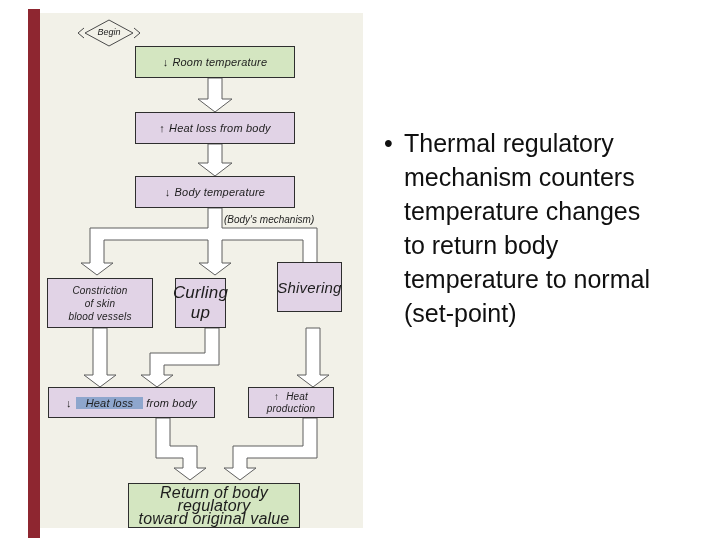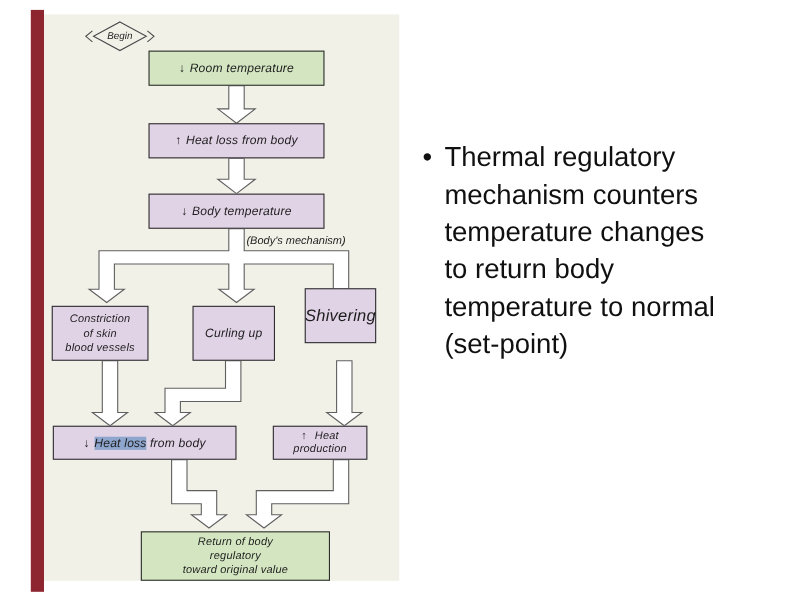--- a/index.html
+++ b/index.html
@@ -30,27 +30,27 @@
   .begin-label{
     position:absolute;left:45px;top:14px;width:48px;text-align:center;
     font-size:9px;color:#1d1d1d;
   }
   .responses-label{
     position:absolute;left:184px;top:201px;font-size:10px;color:#1d1d1d;white-space:nowrap;
   }
   .box-room{left:95px;top:33px;width:160px;height:32px;font-size:11px;}
   .box-hlt{left:95px;top:99px;width:160px;height:32px;font-size:11px;}
   .box-bt{left:95px;top:163px;width:160px;height:32px;font-size:11px;}
-  .box-constriction{left:7px;top:265px;width:88px;height:50px;font-size:10px;line-height:13px;flex-direction:column;}
-  .box-curling{left:135px;top:265px;width:75px;height:50px;font-size:11px;}
+  .box-constriction{left:7px;top:265px;width:106px;height:50px;font-size:10px;line-height:13px;flex-direction:column;}
+  .box-curling{left:135px;top:265px;width:51px;height:50px;font-size:17px;}
   .box-shivering{left:237px;top:249px;width:65px;height:50px;font-size:15px;}
   .box-hlb{left:8px;top:374px;width:167px;height:31px;font-size:11px;}
   .box-hp{left:208px;top:374px;width:86px;height:31px;font-size:10px;line-height:12px;flex-direction:column;}
-  .box-return{left:88px;top:470px;width:172px;height:45px;font-size:10px;line-height:13px;flex-direction:column;}
-  .hl{background:#8ea6cd;padding:0 0;margin-right:3px;}
+  .box-return{left:88px;top:470px;width:172px;height:45px;font-size:16px;line-height:13px;flex-direction:column;}
+  .hl{background:#8ea6cd;padding:0 10px;margin-right:3px;}
   .bullet-block{
     position:absolute;left:384px;top:126px;width:306px;display:flex;
     color:#101010;
   }
   .bullet-marker{font-size:25px;line-height:34px;width:20px;flex:0 0 20px;}
   .bullet-lines{font-size:25px;line-height:34px;}
 </style>
 </head>
 <body>
 

